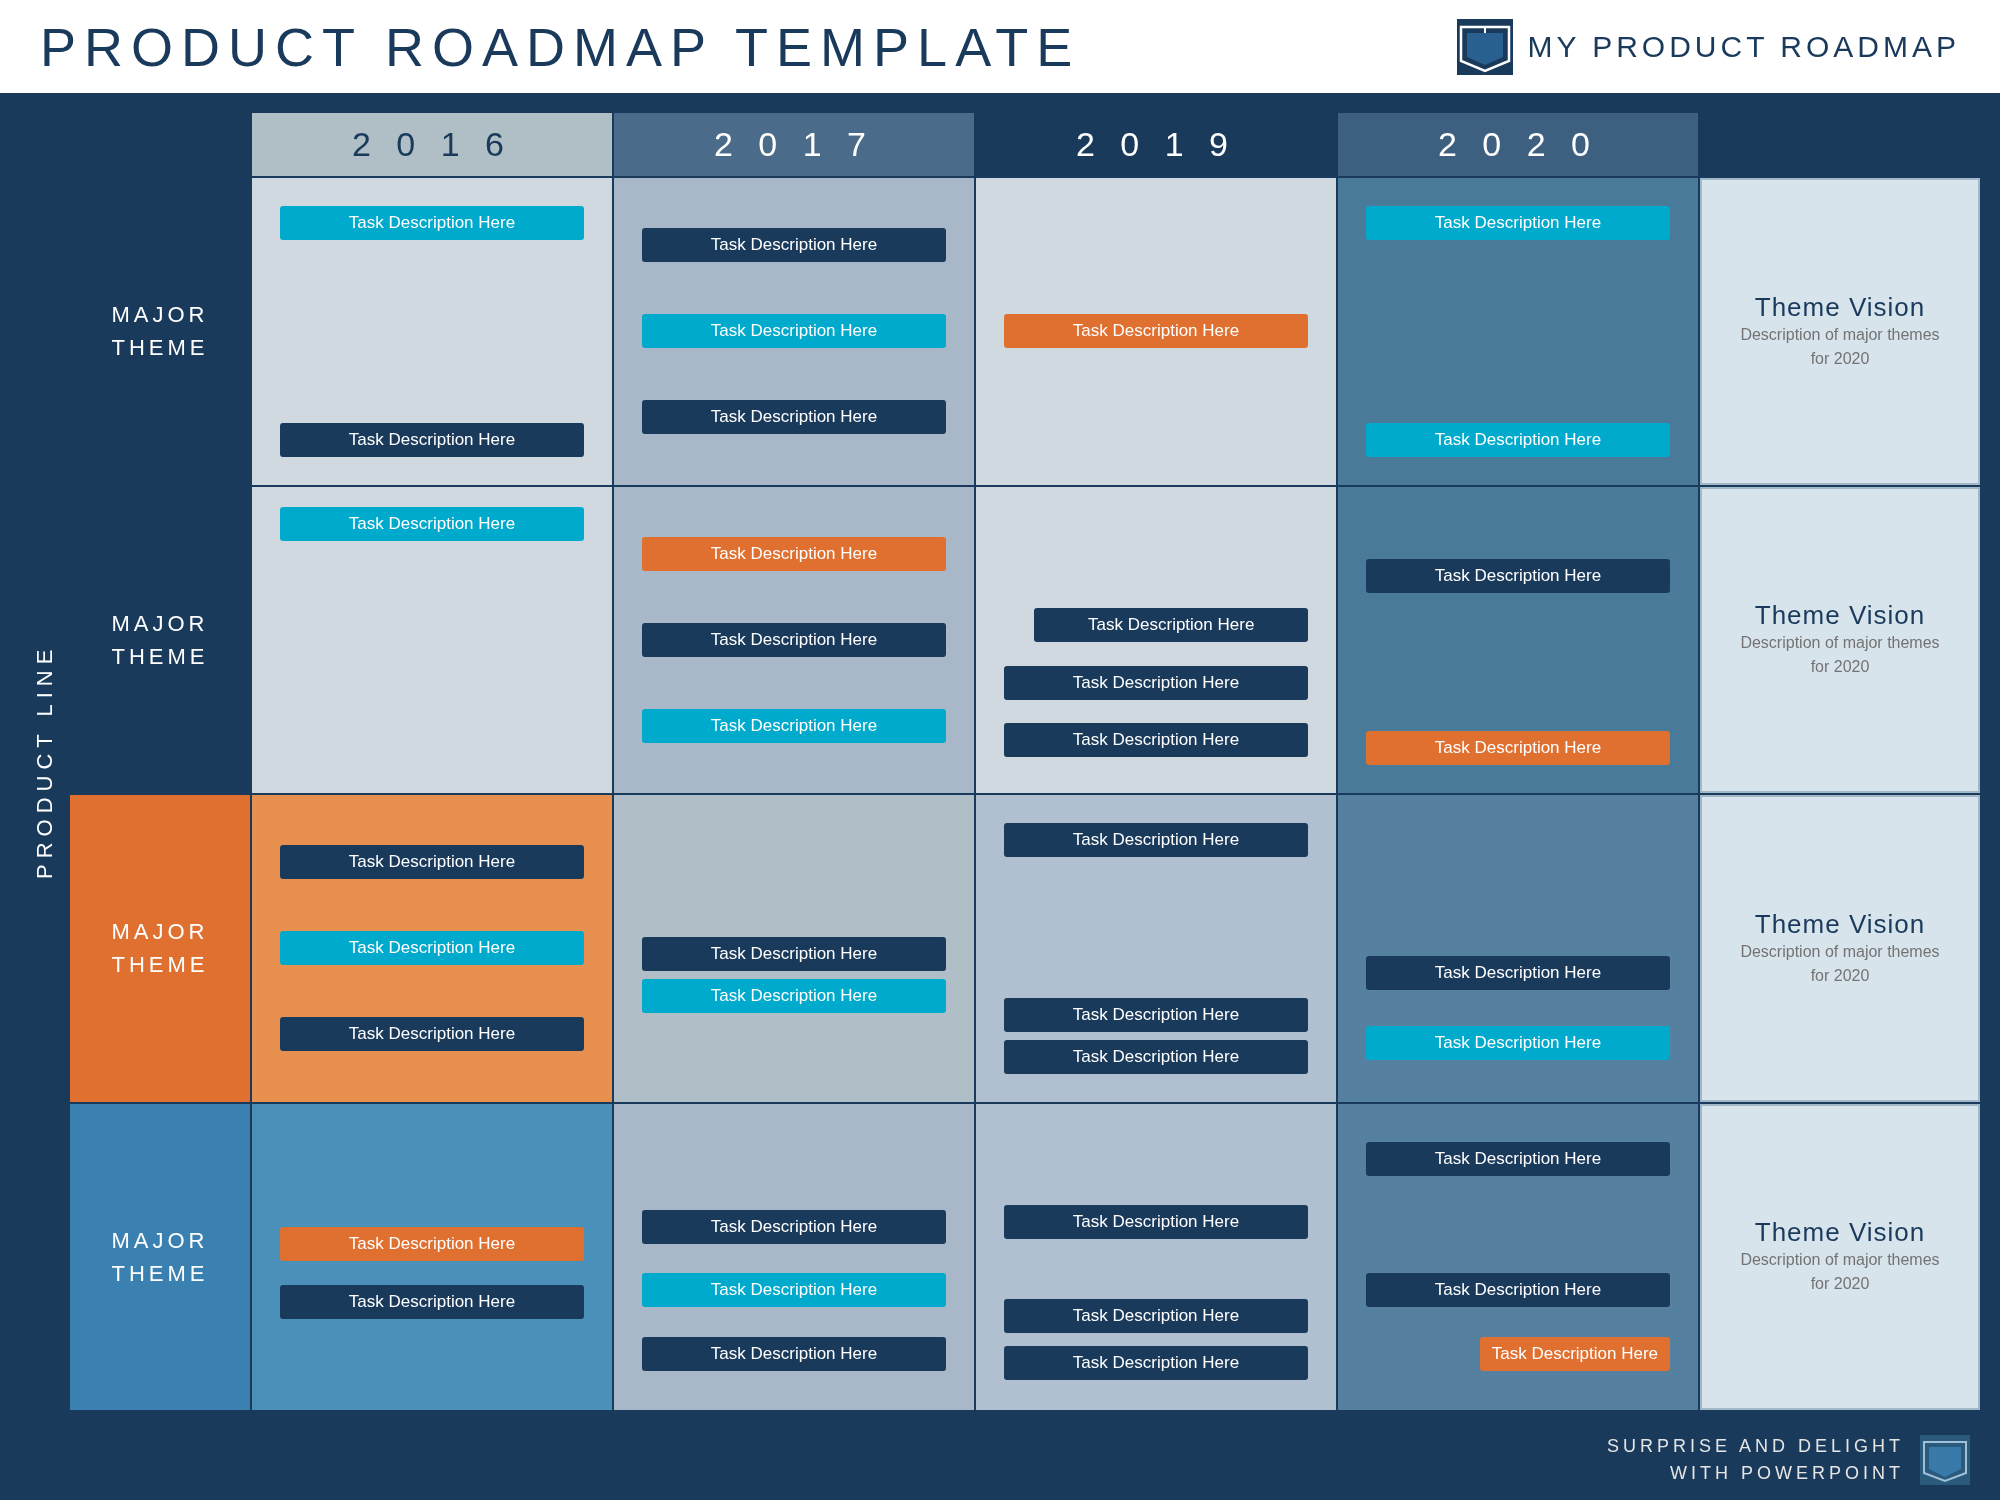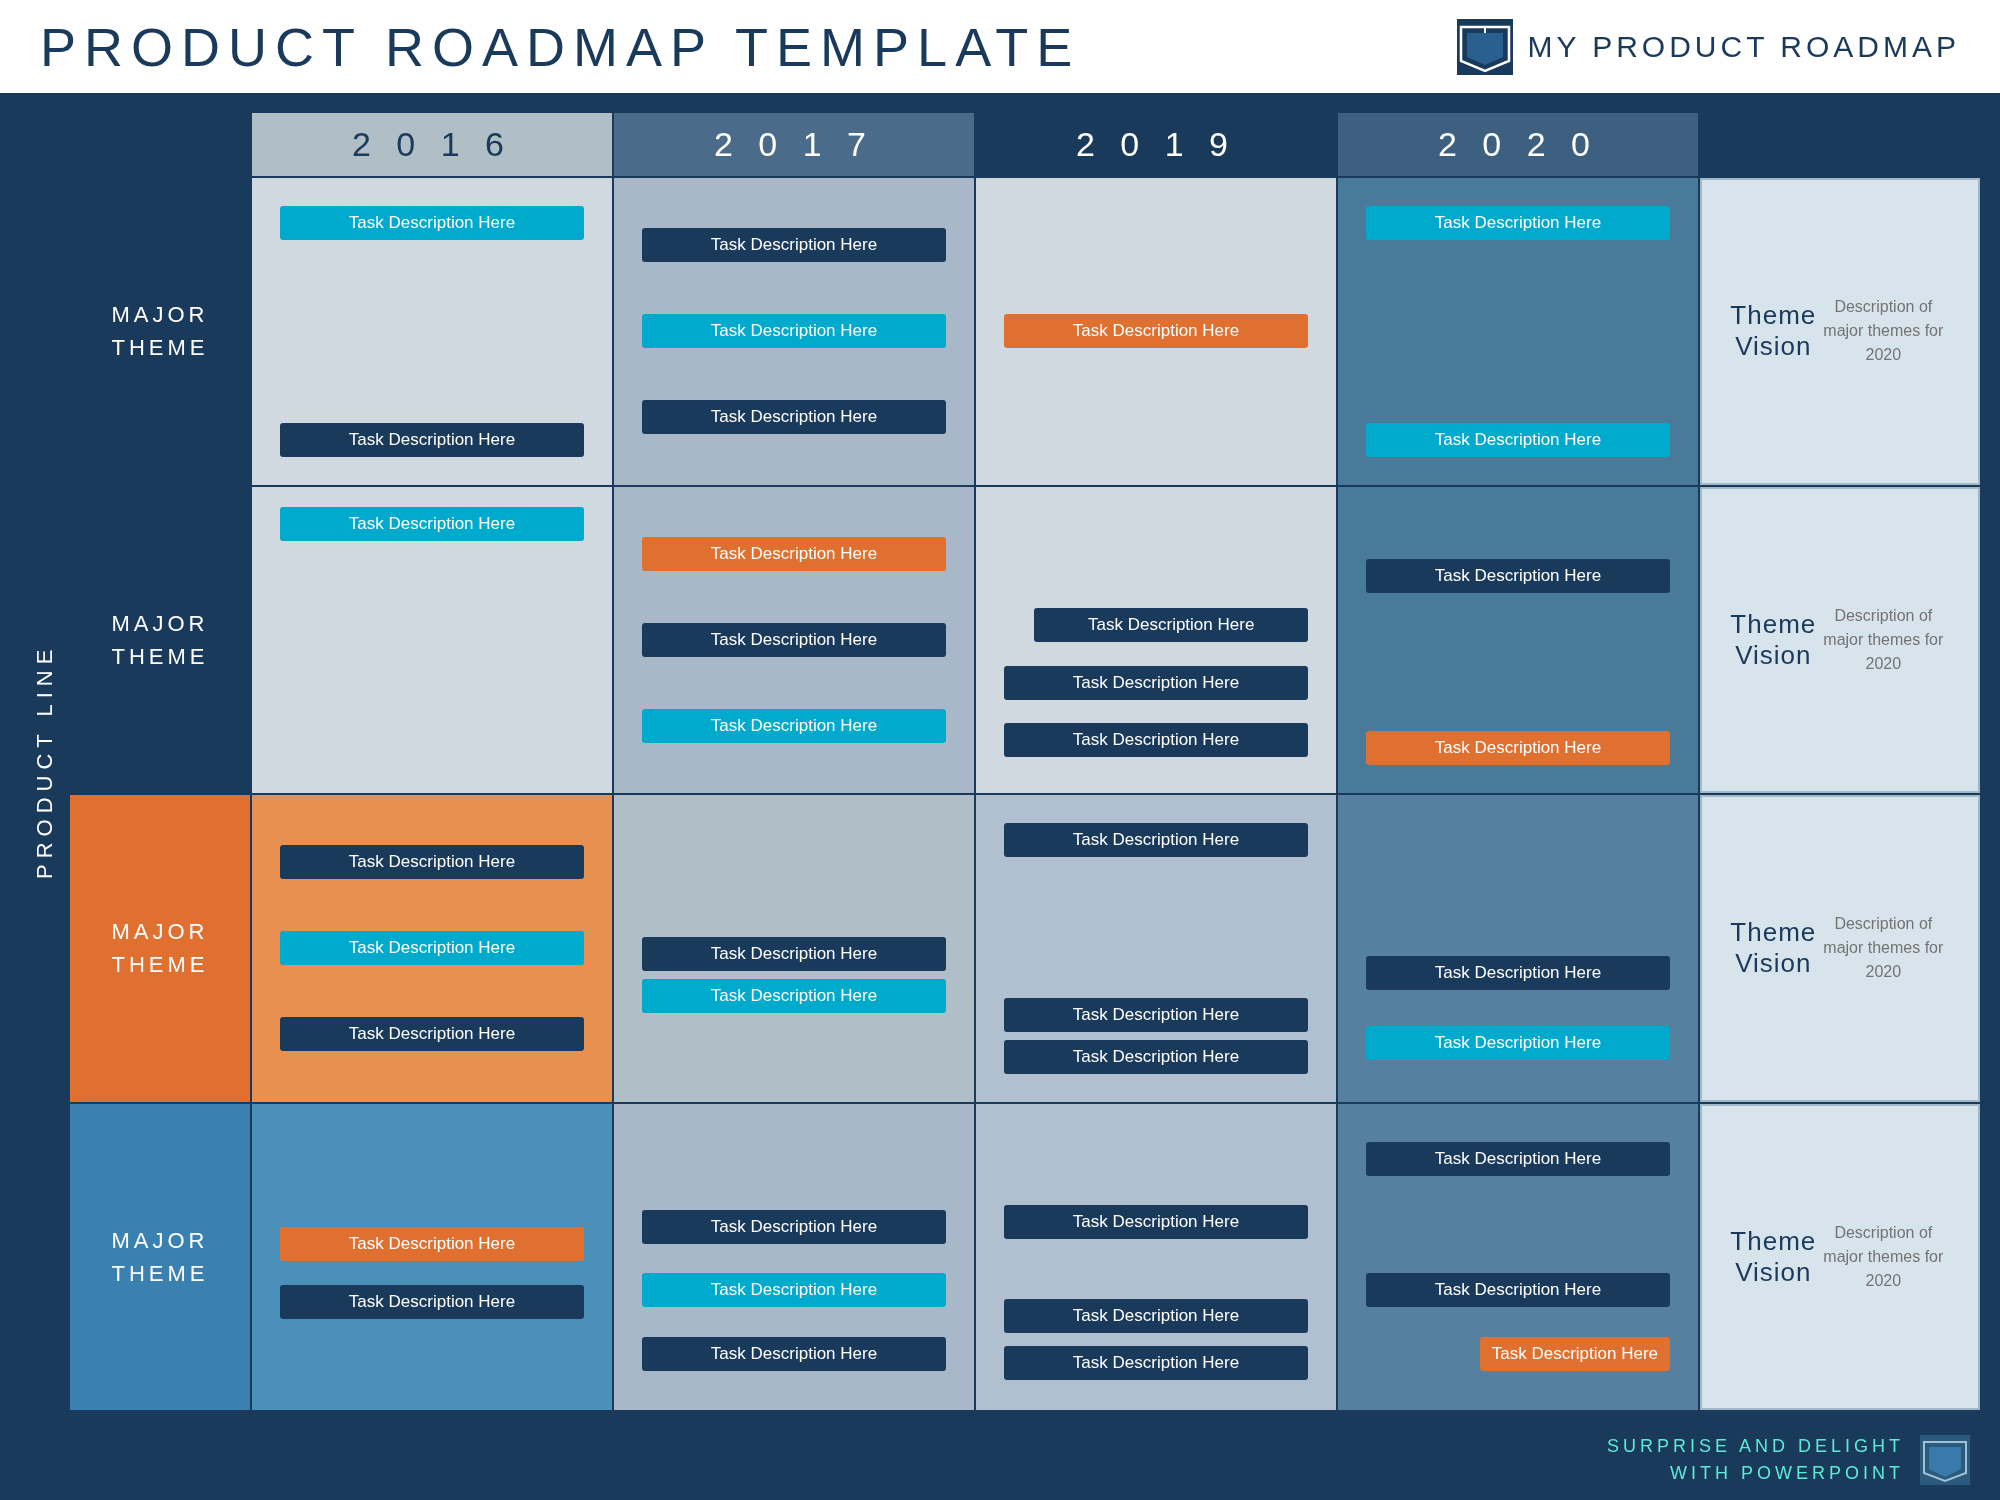--- a/index.html
+++ b/index.html
@@ -163,21 +163,21 @@
       text-overflow: ellipsis;
     }
     .task-bar.cyan { background: #00aacc; }
     .task-bar.dark-navy { background: #1a3a5c; }
     .task-bar.orange { background: #e07030; }
 
     
     .theme-vision-cell {
       background: #d8e4ec;
       display: flex;
-      flex-direction: row;
+      flex-direction: column;
       align-items: center;
       justify-content: center;
       text-align: center;
       padding: 28px;
       border: 2px solid #a0b8c8;
     }
     .theme-vision-title {
       font-size: 26px;
       font-weight: 300;
       color: #1a3a5c;
@@ -194,21 +194,21 @@
     .footer {
       background: #1a3a5c;
       display: flex;
       align-items: center;
       justify-content: flex-end;
       padding: 14px 30px;
       height: 80px;
       gap: 16px;
     }
     .footer-text {
-      color: #5eead4;
+      color: #e5e5e5;
       font-size: 18px;
       letter-spacing: 4px;
       text-transform: uppercase;
       text-align: right;
       line-height: 1.5;
     }
     .footer-logo {
       width: 50px;
       height: 50px;
     }

